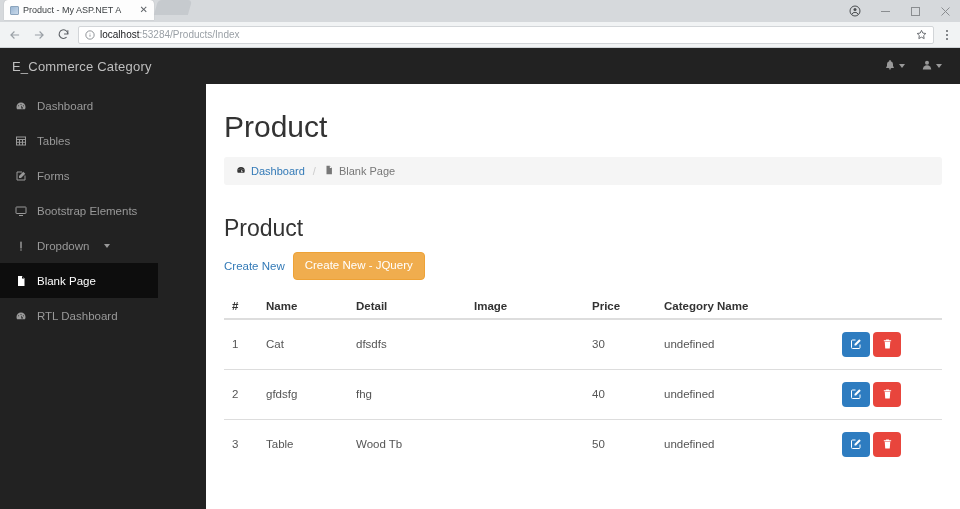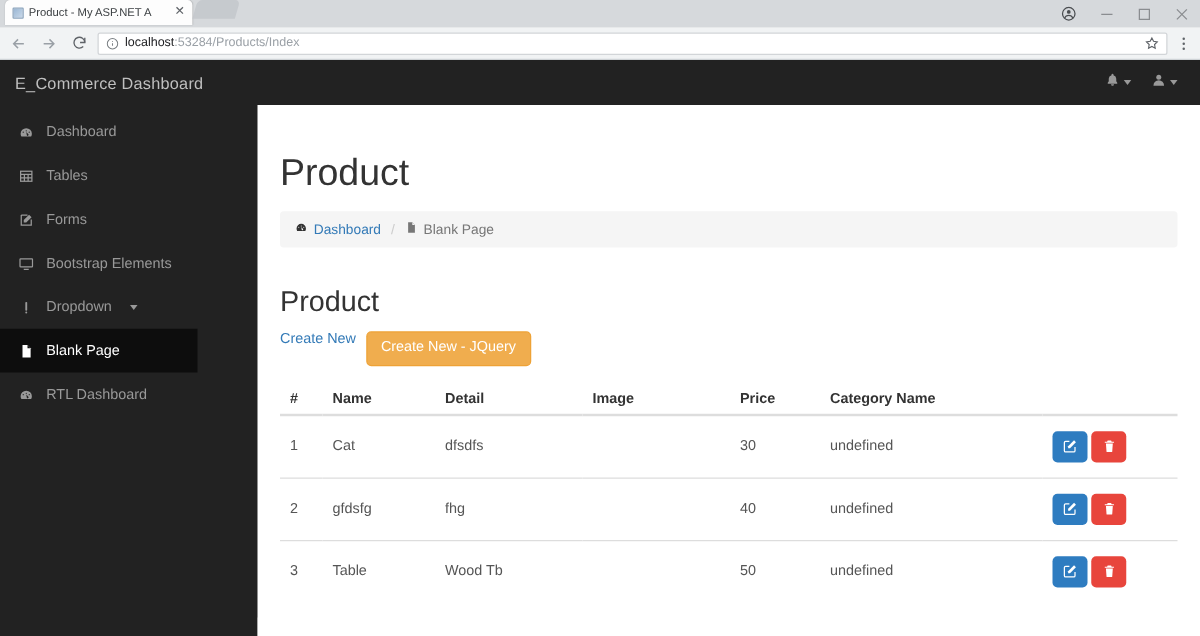--- a/index.html
+++ b/index.html
@@ -97,39 +97,39 @@
   .side-caret {
     width: 0; height: 0; margin-left: 6px;
     border-left: 3.5px solid transparent; border-right: 3.5px solid transparent;
     border-top: 4px solid #999999;
   }
 
   .content {
     flex: 1 1 auto; background: #ffffff; padding: 0;
     overflow: hidden; display: flex; flex-direction: column;
   }
-  .content-inner { padding: 12px 18px; }
+  .content-inner { padding: 0 18px; }
 
   .page-title {
     font-size: 30px; font-weight: 400; color: #333333;
     padding: 26px 0 14px 0; line-height: 1.1;
   }
 
   .breadcrumb {
     background: #f5f5f5; border-radius: 3px; padding: 8px 12px;
     display: flex; align-items: center; gap: 6px; font-size: 11px; color: #777777;
     margin-bottom: 8px;
   }
   .bc-link { color: #337ab7; display: flex; align-items: center; gap: 5px; }
   .bc-sep { color: #cccccc; padding: 0 2px; }
   .bc-active { color: #777777; display: flex; align-items: center; gap: 5px; }
 
   .section-title { font-size: 23px; font-weight: 400; color: #333333; padding: 22px 0 10px 0; }
 
-  .action-row { display: flex; gap: 8px; padding-bottom: 14px; }
+  .action-row { display: flex; align-items: center; gap: 8px; padding-bottom: 14px; }
   .link-create { color: #337ab7; font-size: 11.5px; text-decoration: none; }
   .btn-warning {
     background: #f0ad4e; border: 1px solid #eea236; color: #ffffff;
     font-size: 11.5px; padding: 6px 11px; border-radius: 4px; line-height: 1.2;
   }
 
   table.data { width: 100%; border-collapse: collapse; }
   table.data th {
     text-align: left; font-size: 11.5px; color: #333333; font-weight: bold;
     padding: 6px 8px; border-bottom: 2px solid #dddddd;
@@ -232,21 +232,21 @@
     <div class="menu-dots">
       <i></i>
         <i></i>
         <i></i>
     </div>
   </div>
 
   <div class="app">
 
     <div class="navbar">
-      <span class="brand">E_Commerce Dashboard</span>
+      <span class="brand">E_Commerce Category</span>
       <div class="navbar-right">
         <div class="nav-icon-group">
           <span>
             <svg width="12" height="12" viewBox="0 0 24 24" fill="currentColor">
               <path d="M12 2a1.6 1.6 0 0 0-1.6 1.6v.7A6 6 0 0 0 6 10v4l-1.6 2.4V18h15.2v-1.6L18 14v-4a6 6 0 0 0-4.4-5.7v-.7A1.6 1.6 0 0 0 12 2zm0 19a2.4 2.4 0 0 0 2.4-2.4H9.6A2.4 2.4 0 0 0 12 21z"></path>
             </svg>
           </span>
           <span class="caret-down"></span>
         </div>
         <div class="nav-icon-group">

